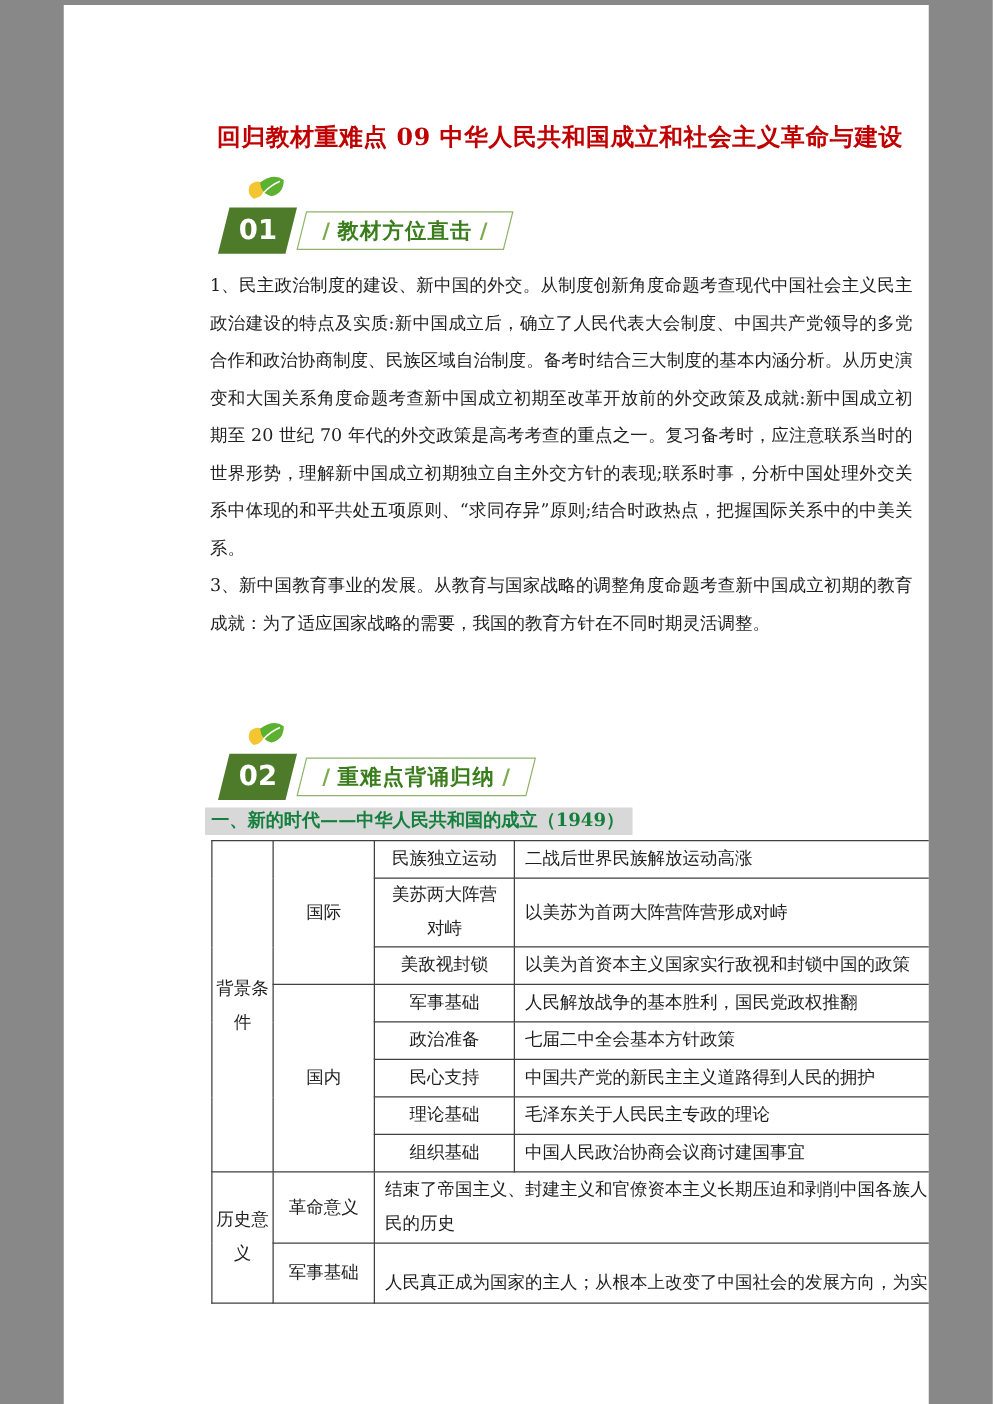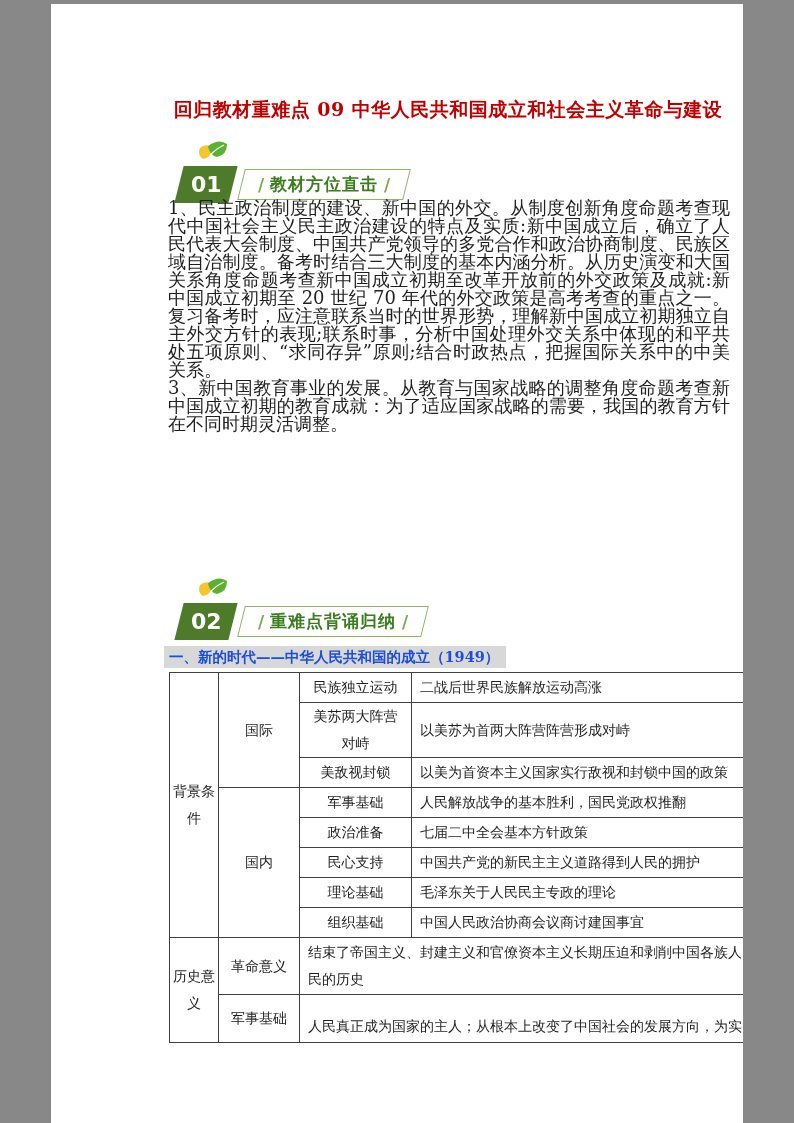--- a/index.html
+++ b/index.html
@@ -51,30 +51,30 @@
   }
   .slash{
     color:#7cab50;font-weight:bold;font-size:17px;
     font-family:"DejaVu Sans","Liberation Sans",sans-serif;
     margin:0 6px;
     transform:skewX(14deg);
   }
   .leaves{position:absolute;left:8px;top:-12px;width:44px;height:30px;}
   
   .body-text{
-    position:absolute;left:117px;top:195px;width:562px;
-    font-size:18px;line-height:18px;
+    position:absolute;left:117px;top:210px;width:562px;
+    font-size:14px;line-height:30px;
     text-align:justify;
   }
   .body-text p{margin:0;}
   
   .topic-heading{
     position:absolute;left:113px;top:642px;
     background:#d8d8d8;
-    color:#1d4ed8;font-weight:bold;font-size:14.5px;
+    color:#15803d;font-weight:bold;font-size:14.5px;
     line-height:22px;height:22px;
     padding:0 7px 0 5px;
     white-space:nowrap;
   }
   
   .summary-table{
     position:absolute;left:118px;top:668px;
     border-collapse:collapse;table-layout:fixed;
     width:585px;
     font-size:14px;

